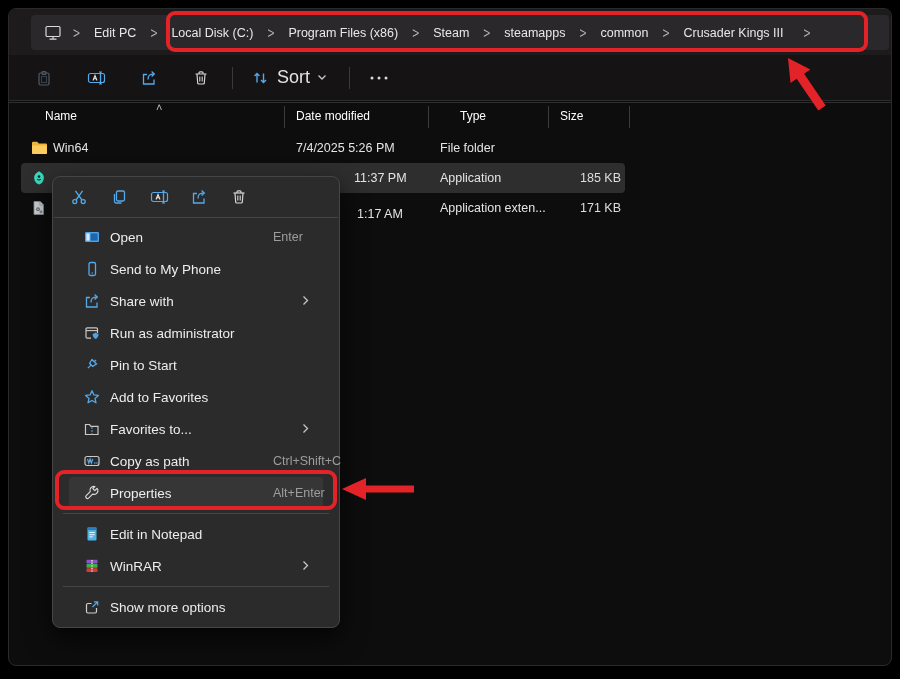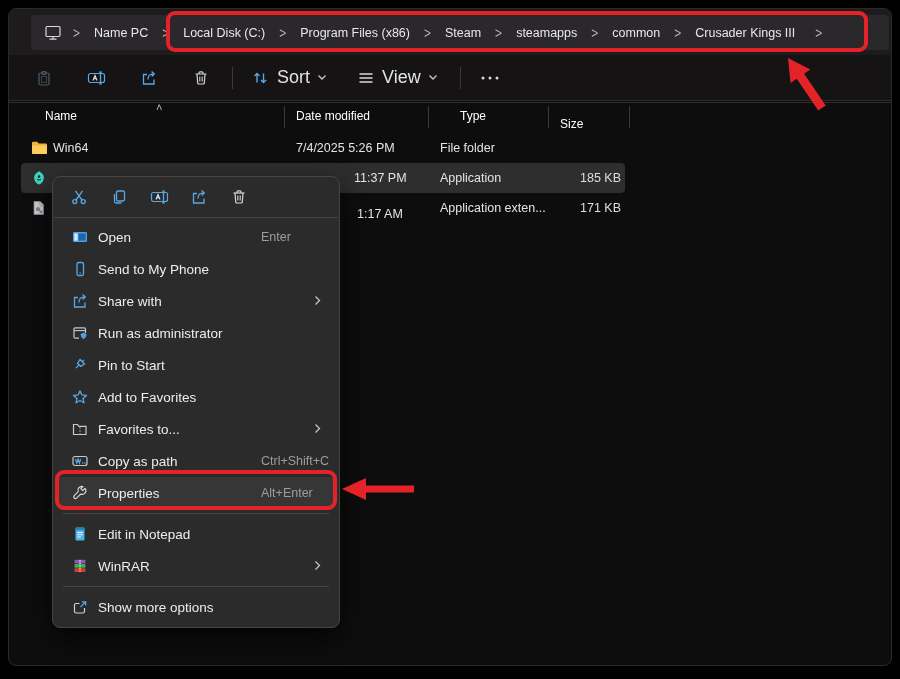--- a/index.html
+++ b/index.html
@@ -42,21 +42,21 @@
   .fc-size { right:4px; width:90px; text-align:right; color:#dedede; }
 
   
   .cmenu { position:absolute; left:52px; top:176px; width:288px; background:#2b2b2b;
            border:1px solid #454545; border-radius:8px; box-shadow:0 10px 26px rgba(0,0,0,.7);
            z-index:5; padding:0 0 4px 0; }
   .cmenu-iconrow { height:40px; display:flex; align-items:center; padding-left:6px; }
   .ci-slot { width:40px; height:30px; display:flex; align-items:center; justify-content:center; border-radius:4px; }
   .cmenu-div { height:1px; background:#454545; margin:0 1px; }
   .cmenu-div.inner { margin:4px 10px; }
-  .citem { position:relative; height:32px; display:flex; align-items:center; padding-left:14px; border-radius:4px; margin:0 4px; }
+  .citem { position:relative; height:32px; display:flex; align-items:center; padding-left:14px; border-radius:4px; margin:0 16px; }
   .citem.hover { background:#363636; }
   .ci-ic { width:18px; height:18px; flex:0 0 18px; display:flex; align-items:center; justify-content:center; }
   .ci-label { margin-left:9px; color:#ededed; font-size:13.5px; white-space:nowrap; }
   .ci-short { position:absolute; left:204px; color:#9d9d9d; font-size:12.5px; }
   .ci-chev { position:absolute; right:14px; top:10px; }
 
   
   .anno { position:absolute; z-index:10; pointer-events:none; }
   .anno-box { border:4px solid #e42328; border-radius:9px; }
 
@@ -71,21 +71,21 @@
 
     <div class="addressbar">
       <div class="pill">
         <span style="margin-right:2px;">
           <svg width="20" height="18" viewBox="0 0 20 18">
               <rect x="3" y="2.5" width="14" height="10" rx="1.2" fill="none" stroke="#d9d9d9" stroke-width="1.2"></rect>
               <path d="M10 12.5 v2.2 M6.5 15.2 h7" stroke="#d9d9d9" stroke-width="1.2" fill="none"></path>
             </svg>
         </span>
         <span class="crumb-sep">&gt;</span>
-        <span class="crumb">Name PC</span>
+        <span class="crumb">Edit PC</span>
         <span class="crumb-sep">&gt;</span>
         <span class="crumb">Local Disk (C:)</span>
         <span class="crumb-sep">&gt;</span>
         <span class="crumb">Program Files (x86)</span>
         <span class="crumb-sep">&gt;</span>
         <span class="crumb">Steam</span>
         <span class="crumb-sep">&gt;</span>
         <span class="crumb">steamapps</span>
         <span class="crumb-sep">&gt;</span>
         <span class="crumb">common</span>
@@ -136,33 +136,20 @@
       </div>
       <div class="tsep" style="margin-left:12px;"></div>
       <div class="tbtn">
         <span>
           <svg width="19" height="18" viewBox="0 0 19 18">
               <path d="M6 13.5 V4.5 M3.5 7 L6 4.5 L8.5 7" fill="none" stroke="#55a9e8" stroke-width="1.4"></path>
               <path d="M12.5 4.5 V13.5 M10 11 L12.5 13.5 L15 11" fill="none" stroke="#55a9e8" stroke-width="1.4"></path>
             </svg>
         </span>
         <span>Sort</span>
-        <span>
-          <svg width="10" height="7" viewBox="0 0 10 7">
-              <path d="M1.5 1.5 L5 5 L8.5 1.5" fill="none" stroke="#c9c9c9" stroke-width="1.3"></path>
-            </svg>
-        </span>
-      </div>
-      <div class="tbtn" style="margin-left:10px;">
-        <span>
-          <svg width="18" height="18" viewBox="0 0 18 18">
-              <path d="M2.5 5 h13 M2.5 9 h13 M2.5 13 h13" stroke="#dadada" stroke-width="1.4"></path>
-            </svg>
-        </span>
-        <span>View</span>
         <span>
           <svg width="10" height="7" viewBox="0 0 10 7">
               <path d="M1.5 1.5 L5 5 L8.5 1.5" fill="none" stroke="#c9c9c9" stroke-width="1.3"></path>
             </svg>
         </span>
       </div>
       <div class="tsep" style="margin-left:12px;"></div>
       <div class="tbtn">
         <span>
           <svg width="22" height="18" viewBox="0 0 22 18">
@@ -175,21 +162,21 @@
     </div>
 
     <div class="filehead" style="border-top:1px solid #2e2e2e;">
       <span class="fh-caret" style="left:147px;">˄</span>
       <span class="fh-label" style="left:36px;">Name</span>
       <span class="fh-sep" style="left:275px;"></span>
       <span class="fh-label" style="left:287px;">Date modified</span>
       <span class="fh-sep" style="left:419px;"></span>
       <span class="fh-label" style="left:451px;">Type</span>
       <span class="fh-sep" style="left:539px;"></span>
-      <span class="fh-label" style="left:551px;margin-top:8px;">Size</span>
+      <span class="fh-label" style="left:551px;">Size</span>
       <span class="fh-sep" style="left:620px;"></span>
     </div>
 
     <div class="frow" style="top:124px;">
       <span class="fcell fc-icon">
         <svg width="17" height="15" viewBox="0 0 17 15">
             <path d="M1 3 a1.2 1.2 0 0 1 1.2-1.2 h4 L7.8 3.6 h7 a1.2 1.2 0 0 1 1.2 1.2 v8 a1.2 1.2 0 0 1-1.2 1.2 H2.2 A1.2 1.2 0 0 1 1 12.8 z" fill="#f2b33c"></path>
             <path d="M1 5.6 h15 v7.2 a1.2 1.2 0 0 1-1.2 1.2 H2.2 A1.2 1.2 0 0 1 1 12.8 z" fill="#fccd5e"></path>
           </svg>
       </span>

